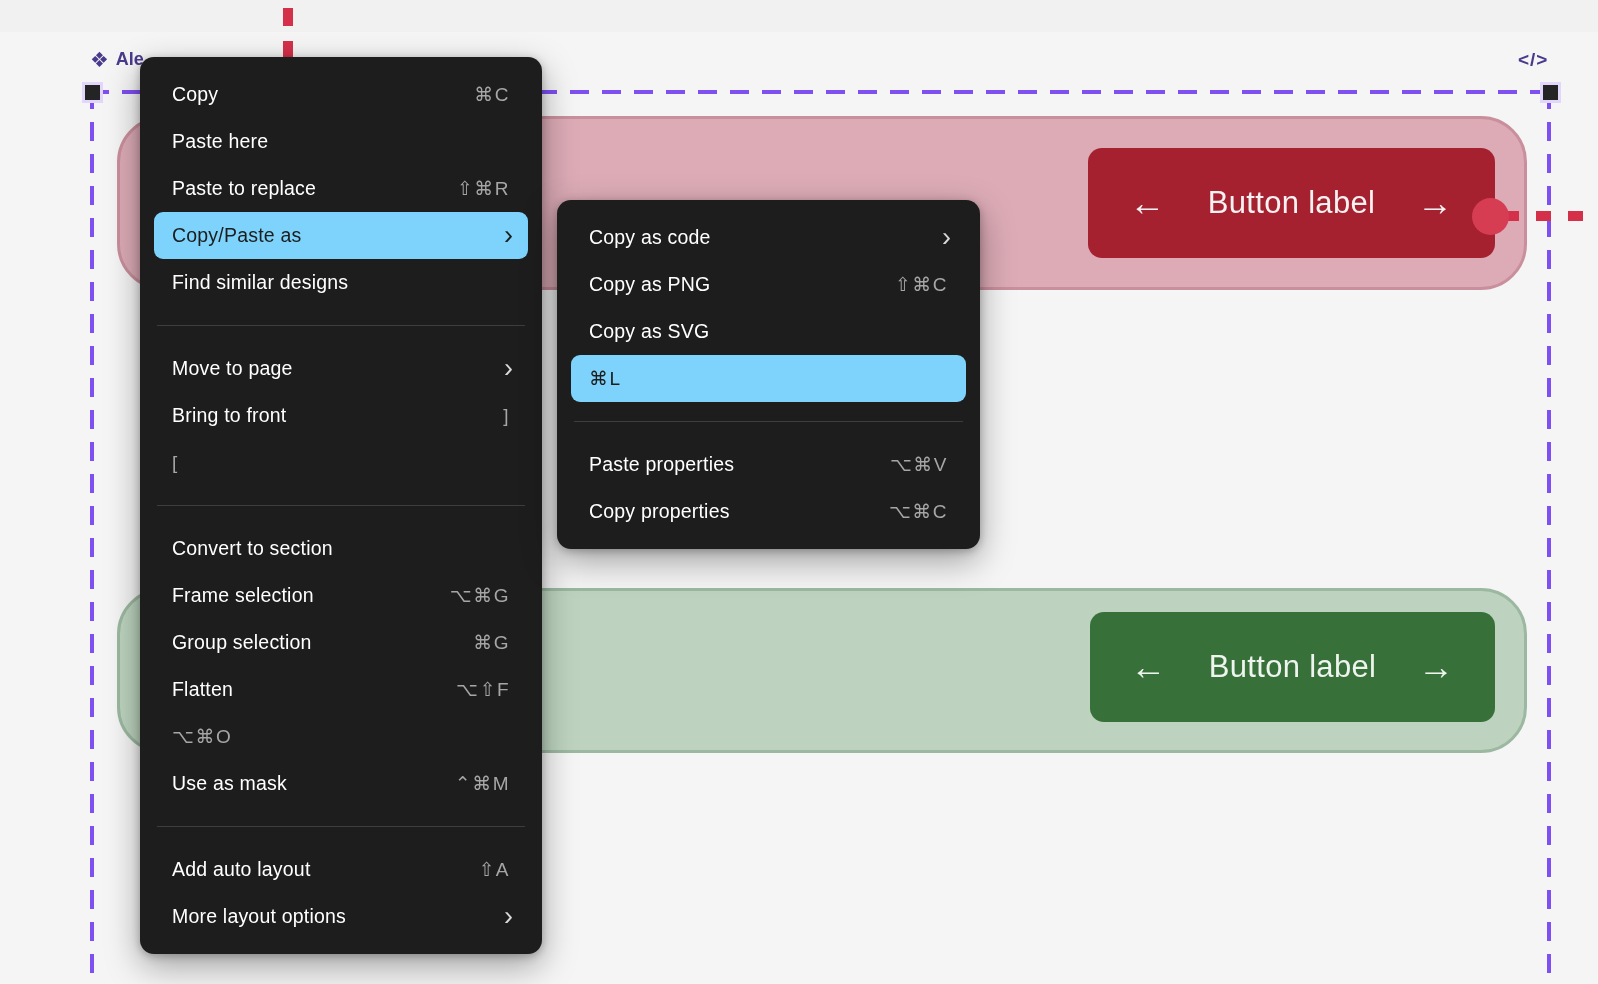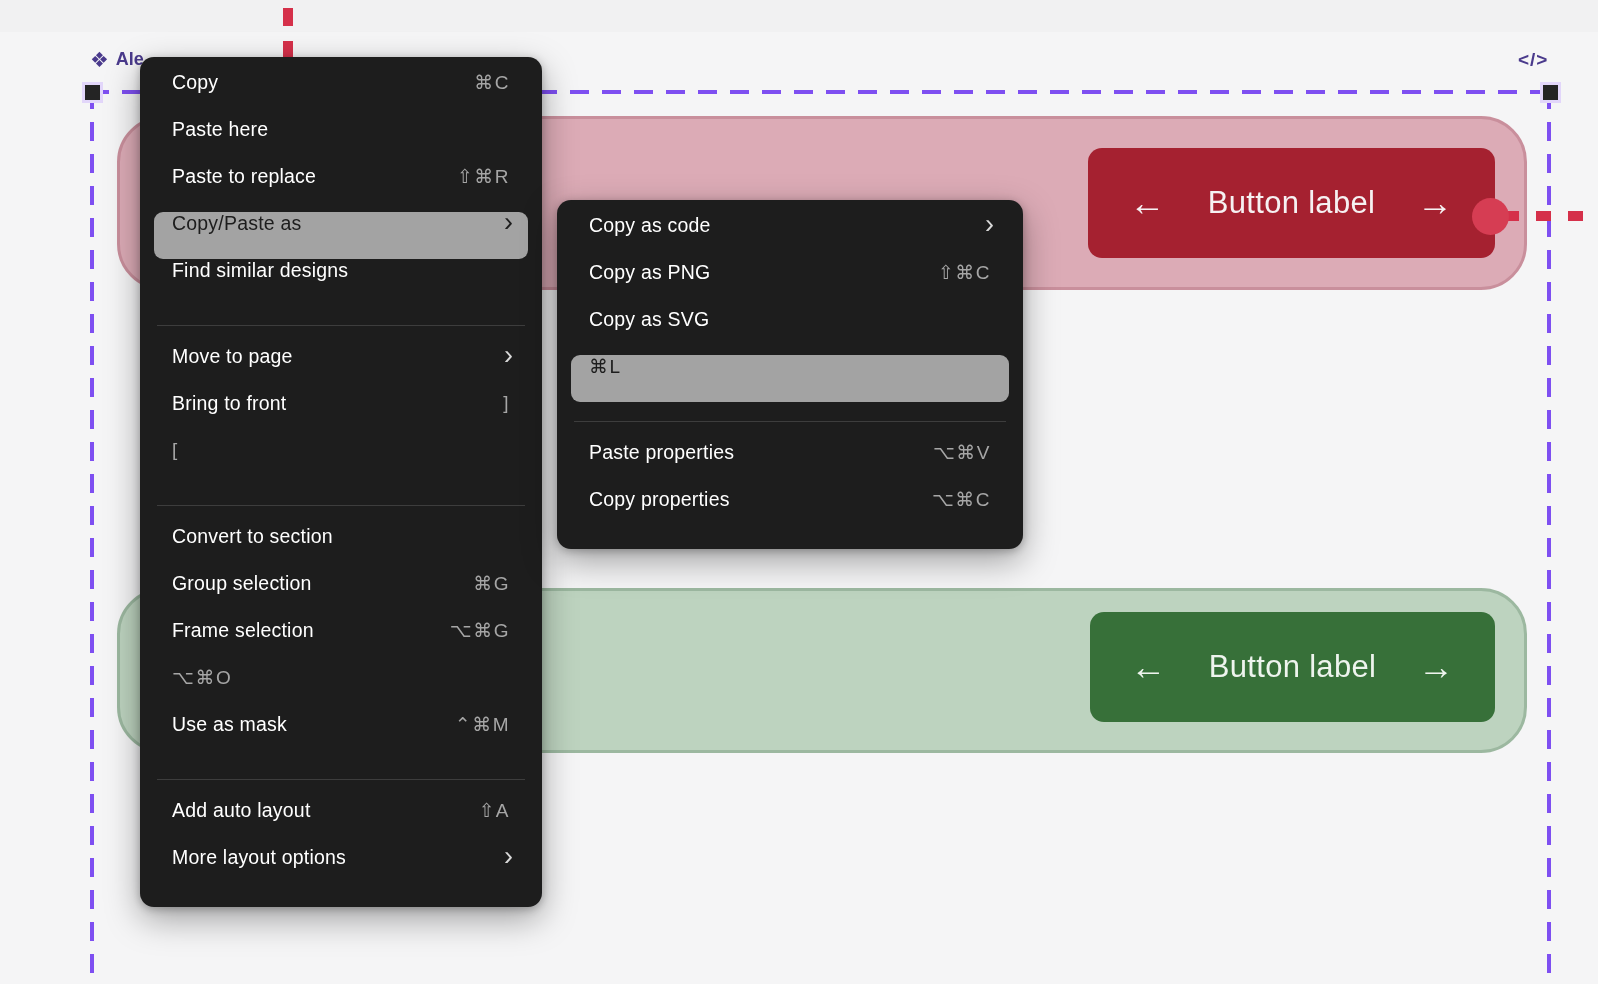--- a/index.html
+++ b/index.html
@@ -43,28 +43,28 @@
                background:repeating-linear-gradient(180deg,#d5304a 0 18px,transparent 18px 33px); }
   .red-hdash { position:absolute; z-index:5; left:1504px; top:211px; width:94px; height:10px;
                background:repeating-linear-gradient(90deg,#d5304a 0 15px,transparent 15px 32px); }
   .red-dot   { position:absolute; z-index:5; left:1472px; top:198px; width:37px; height:37px;
                border-radius:50%; background:#d63d53; cursor:pointer; }
 
   
   .panel { position:absolute; background:#1d1d1d; border-radius:14px; padding:14px 0;
            box-shadow:0 12px 34px rgba(0,0,0,.35), 0 2px 8px rgba(0,0,0,.25); color:#fff; }
   .panel.main { left:140px; top:57px; width:402px; z-index:10; }
-  .panel.sub  { left:557px; top:200px; width:466px; z-index:11; }
+  .panel.sub  { left:557px; top:200px; width:423px; z-index:11; }
 
   .mi { height:47px; margin:0 14px; padding:0 18px; border-radius:9px;
-        display:flex; font-size:19.5px; cursor:pointer; }
+        display:flex; align-items:center; font-size:19.5px; cursor:pointer; }
   .mi .lbl  { flex:1; letter-spacing:.2px; white-space:nowrap; }
   .mi .sc   { color:#a6a6a6; font-size:19px; letter-spacing:1.5px; white-space:nowrap; }
   .mi .chev { color:#d9d9d9; font-size:27px; line-height:0.8; margin-right:-3px; }
-  .mi.hl { background:#a3a3a3; color:#1d1d1d;gap:12px; }
+  .mi.hl { background:#7dd3fc; color:#1d1d1d;gap:12px; }
   .mi.hl .sc, .mi.hl .chev { color:#1d1d1d; }
   .msep { height:1px; background:#3d3d3d; margin:19px 17px; }
 </style>
 </head>
 <body>
 
 <div class="top-band"></div>
 
 <div class="banner error"></div>
 <div class="banner success"></div>
@@ -131,26 +131,30 @@
   <div class="mi">
     <span class="sc">[</span>
   </div>
 
   <div class="msep"></div>
 
   <div class="mi">
     <span class="lbl">Convert to section</span>
   </div>
   <div class="mi">
+    <span class="lbl">Frame selection</span>
+    <span class="sc">⌥⌘G</span>
+  </div>
+  <div class="mi">
     <span class="lbl">Group selection</span>
     <span class="sc">⌘G</span>
   </div>
   <div class="mi">
-    <span class="lbl">Frame selection</span>
-    <span class="sc">⌥⌘G</span>
+    <span class="lbl">Flatten</span>
+    <span class="sc">⌥⇧F</span>
   </div>
   <div class="mi">
     <span class="sc">⌥⌘O</span>
   </div>
   <div class="mi">
     <span class="lbl">Use as mask</span>
     <span class="sc">⌃⌘M</span>
   </div>
 
   <div class="msep"></div>

